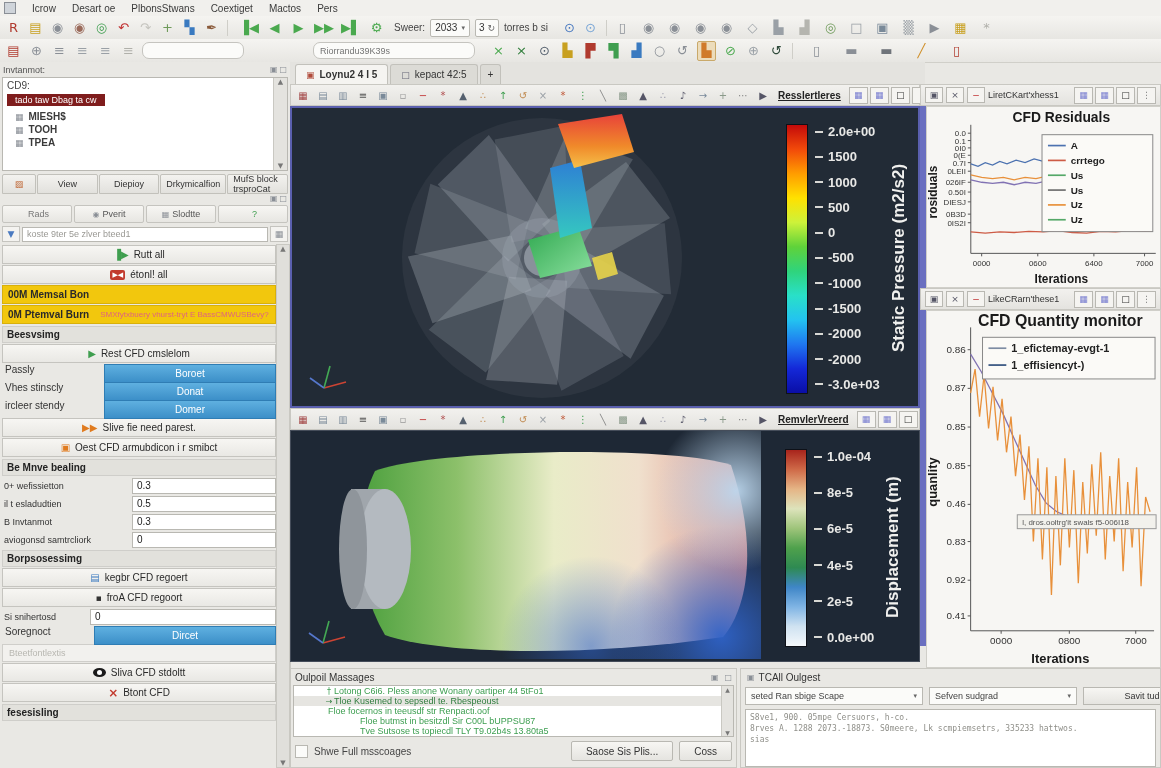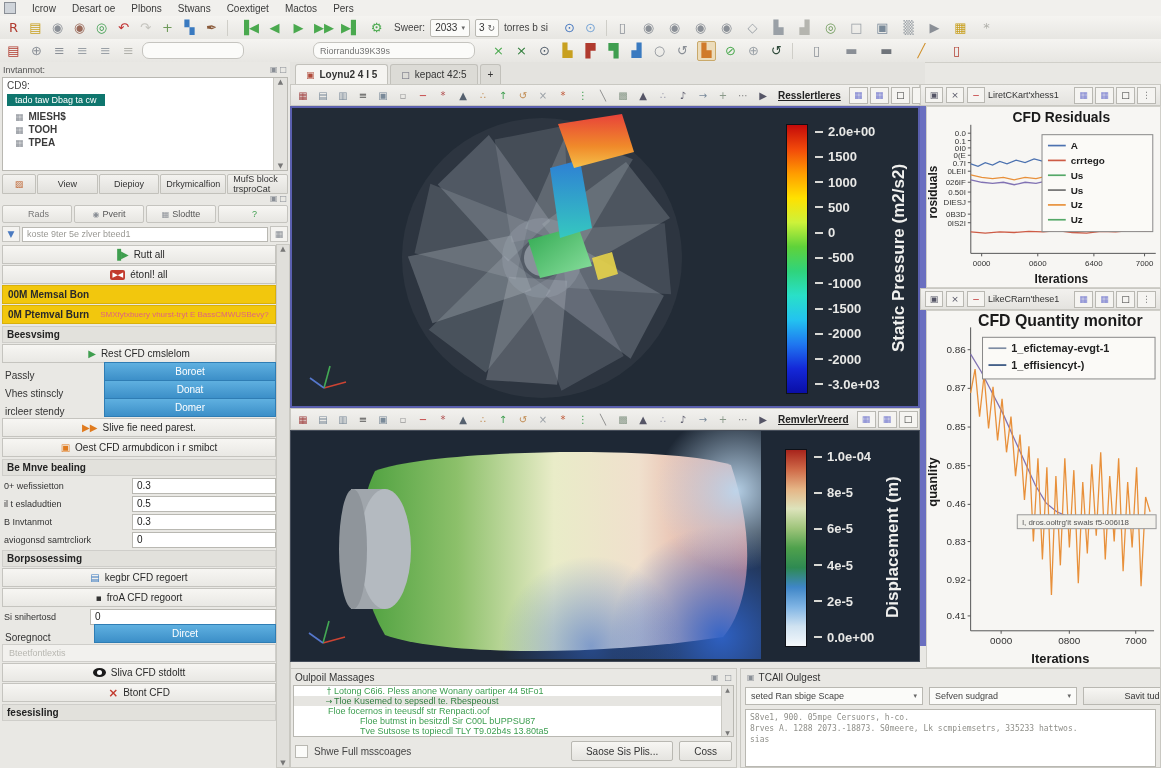--- a/index.html
+++ b/index.html
@@ -28,21 +28,21 @@
             padding:0 6px;color:#9a9994;font-family:"Liberation Sans",sans-serif;}
   
   .leftpanel{position:absolute;left:0;top:62px;width:290px;bottom:0;background:#e9e8e4;
              border-right:1px solid #c9c8c2;display:flex;flex-direction:column;}
   .lp-head{height:15px;display:flex;align-items:center;padding:0 3px;font-size:9px;color:#555;}
   .lp-head .sp{flex:1;}
   .winico{font-size:8px;color:#8a8f96;margin-left:2px;font-family:"DejaVu Sans",sans-serif;}
   .tree{margin:0 2px;height:88px;background:#fff;border:1px solid #b9b8b2;position:relative;
         padding:2px 16px 2px 4px;font-size:10px;overflow:hidden;}
   .tree .root{color:#444;margin-bottom:3px;}
-  .tree .selnode{display:inline-block;background:#0f766e;color:#fff;padding:1px 8px;margin-bottom:3px;font-size:9px;}
+  .tree .selnode{display:inline-block;background:#7f1d1d;color:#fff;padding:1px 8px;margin-bottom:3px;font-size:9px;}
   .tree .tnode{display:flex;align-items:center;gap:5px;margin:2px 0 2px 8px;font-weight:bold;color:#3a3a3a;}
   .tree .tnode .ico{color:#8a8f96;font-size:9px;}
   .tree .tscroll{position:absolute;right:0;top:0;bottom:0;width:13px;background:#e4e3df;border-left:1px solid #c9c8c2;
                  display:flex;flex-direction:column;justify-content:space-between;align-items:center;font-size:7px;color:#777;}
   .lp-tabs{display:flex;height:20px;margin:3px 2px 0;gap:1px;}
   .lp-tab{background:linear-gradient(#f3f2ef,#e2e1dd);border:1px solid #c2c1bb;border-radius:2px 2px 0 0;
           font-size:9px;display:flex;align-items:center;justify-content:center;padding:0 5px;}
   .lp-tab.icon-tab{width:22px;}
   .lp-winrow{height:10px;display:flex;justify-content:flex-end;padding-right:3px;}
   .lp-btnrow{display:flex;gap:2px;margin:1px 2px;}
@@ -58,21 +58,21 @@
              display:flex;flex-direction:column;justify-content:space-between;align-items:center;font-size:7px;color:#777;}
   .act{height:17px;margin:1px 2px;background:linear-gradient(#f7f6f3,#e9e8e4);border:1px solid #c5c4bf;
        display:flex;align-items:center;justify-content:center;gap:5px;font-size:10px;color:#2a2a2a;}
   .act .gico{color:#3f9e4f;font-weight:bold;font-size:10px;}
   .act .oico{color:#e07b1f;font-weight:bold;font-size:10px;}
   .act .redbox{background:#c23b2e;color:#fff;font-size:7px;line-height:10px;padding:0 2px;border-radius:2px;font-weight:bold;}
   .act.yellow{background:#f2c70d;border-color:#d8b00a;justify-content:flex-start;font-weight:bold;padding-left:5px;}
   .act.yellow .note{color:#e0647e;font-weight:normal;font-size:8px;margin-left:6px;white-space:nowrap;overflow:hidden;}
   .sect{height:15px;margin:2px 2px 1px;background:#e2e1dc;border:1px solid #cfceca;font-weight:bold;
         display:flex;align-items:center;padding-left:4px;font-size:10px;color:#222;}
-  .rowpair{display:flex;margin:1px 2px;gap:3px;height:17px;align-items:flex-end;}
+  .rowpair{display:flex;margin:1px 2px;gap:3px;height:17px;align-items:flex-start;}
   .rowpair .rlabel{flex:0 0 96px;font-size:10px;padding-left:3px;color:#333;}
   .bluebtn{flex:1;height:17px;background:linear-gradient(#5fb0e0,#3c8fc8);color:#fff;border:1px solid #2f7db4;
            display:flex;align-items:center;justify-content:center;font-size:10px;}
   .frow{display:flex;align-items:center;margin:1px 2px;height:17px;}
   .frow .flabel{flex:0 0 128px;font-size:9px;color:#333;padding-left:2px;}
   .frow input{flex:1;height:14px;border:1px solid #b9b8b2;background:#fff;font-size:10px;padding:0 4px;
               font-family:"Liberation Sans",sans-serif;color:#222;}
   .ghostrow{margin:1px 2px;height:16px;border:1px solid #cfceca;background:#f2f1ee;display:flex;align-items:center;
             padding-left:6px;font-size:9px;color:#b8b7b1;}
   .eye-icon{width:13px;height:9px;background:#1a1a1a;border-radius:50%;position:relative;display:inline-block;}
@@ -145,21 +145,21 @@
           font-family:"DejaVu Sans Mono",monospace;font-size:8px;color:#8f8f89;padding:2px 4px;}
   .tclcon div{white-space:pre;line-height:11px;}
 </style>
 </head>
 <body>
 
 <div class="app">
 
   <div class="menubar">
     <span class="appico"></span>
-    <span><span style="margin-right:16px">Icrow</span><span style="margin-right:16px">Desart oe</span><span style="margin-right:16px">Plbons</span><span style="margin-right:16px">Stwans</span><span style="margin-right:16px">Coextiget</span><span style="margin-right:16px">Mactos</span><span style="margin-right:16px">Pers</span></span>
+    <span><span style="margin-right:16px">Icrow</span><span style="margin-right:16px">Desart oe</span><span style="">Plbons</span><span style="margin-right:16px">Stwans</span><span style="margin-right:16px">Coextiget</span><span style="margin-right:16px">Mactos</span><span style="margin-right:16px">Pers</span></span>
   </div>
 
   <div class="toolbar tb1">
     <span style="display:flex;gap:5px">
         <span class="tbi" style="color: rgb(176, 58, 46);">R</span>
         <span class="tbi" style="color: rgb(200, 160, 32);">▤</span>
         <span class="tbi" style="color: rgb(138, 143, 150);">◉</span>
         <span class="tbi" style="color: rgb(154, 106, 90);">◉</span>
         <span class="tbi" style="color: rgb(63, 158, 79);">◎</span>
         <span class="tbi" style="color: rgb(192, 48, 48);">↶</span>

